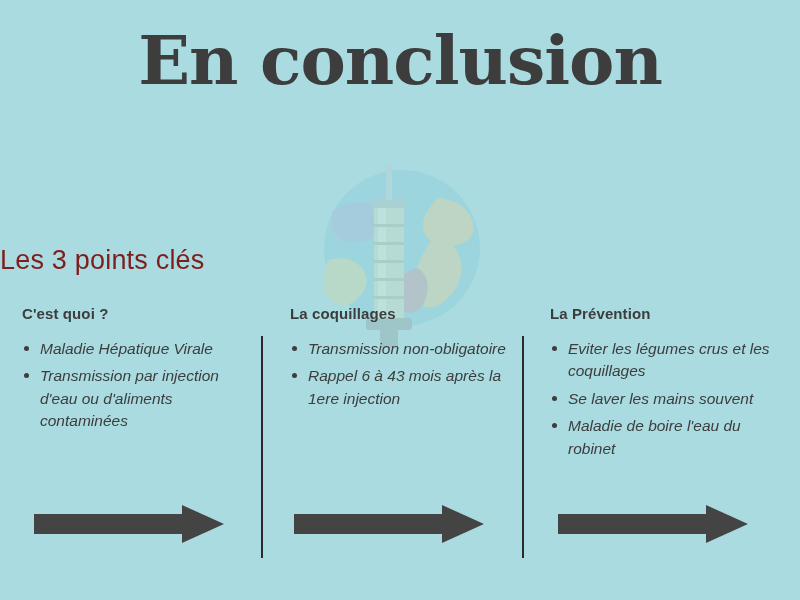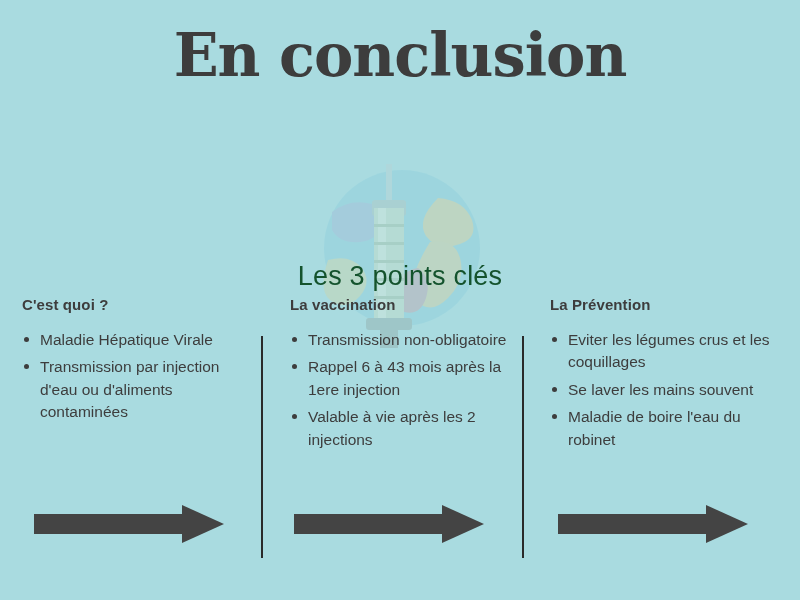--- a/index.html
+++ b/index.html
@@ -40,21 +40,21 @@
 
   
   .title {
     position: absolute;
     left: 0;
     top: 26px;
     width: 800px;
     text-align: center;
     font-family: "DejaVu Serif", serif;
     font-weight: bold;
-    font-size: 59px;
+    font-size: 68px;
     line-height: 1.0;
     letter-spacing: -1px;
     color: #3d3d3d;
     white-space: nowrap;
   }
 
   
   .ribbon-wrap {
     position: absolute;
     left: 215px;
@@ -96,56 +96,56 @@
     color: #a9dbe0;
     letter-spacing: 0.3px;
   }
 
   
   .subtitle {
     position: absolute;
     left: 0;
     top: 245px;
     width: 800px;
-    text-align: center;
+    text-align: left;
     font-size: 27px;
     font-weight: 300;
-    color: #14532d;
+    color: #7f1d1d;
     letter-spacing: 0.2px;
-    margin-top: 16px;
   }
 
   
   .columns {
     position: absolute;
     left: 0;
     top: 296px;
     width: 800px;
     height: 270px;
   }
   .col {
     position: absolute;
-    top: 0;
+    top: 9px;
     width: 238px;
   }
   .col-1 { left: 22px; }
   .col-2 { left: 290px; }
   .col-3 { left: 550px; }
 
   .col-head {
     font-size: 15px;
     font-weight: bold;
     color: #3d3d3d;
     margin: 0 0 16px 0;
     letter-spacing: 0.1px;
   }
   .col-list {
     list-style: none;
     margin: 0;
     padding: 0;
+    font-style: italic;
   }
   .col-list li {
     position: relative;
     padding-left: 18px;
     margin-bottom: 5px;
     font-size: 15.5px;
     line-height: 1.45;
     color: #3d3d3d;
   }
   .col-list li::before {
@@ -234,25 +234,24 @@
 
     <div class="col col-1">
       <h3 class="col-head">C'est quoi ?</h3>
       <ul class="col-list">
         <li>Maladie Hépatique Virale</li>
         <li>Transmission par injection d'eau ou d'aliments contaminées</li>
       </ul>
     </div>
 
     <div class="col col-2">
-      <h3 class="col-head">La vaccination</h3>
+      <h3 class="col-head">La coquillages</h3>
       <ul class="col-list">
         <li>Transmission non-obligatoire</li>
         <li>Rappel 6 à 43 mois après la 1ere injection</li>
-        <li>Valable à vie après les 2 injections</li>
       </ul>
     </div>
 
     <div class="col col-3">
       <h3 class="col-head">La Prévention</h3>
       <ul class="col-list">
         <li>Eviter les légumes crus et les coquillages</li>
         <li>Se laver les mains souvent</li>
         <li>Maladie de boire l'eau du robinet</li>
       </ul>

